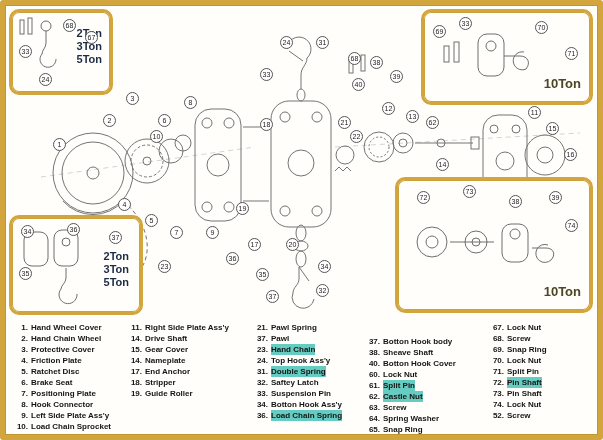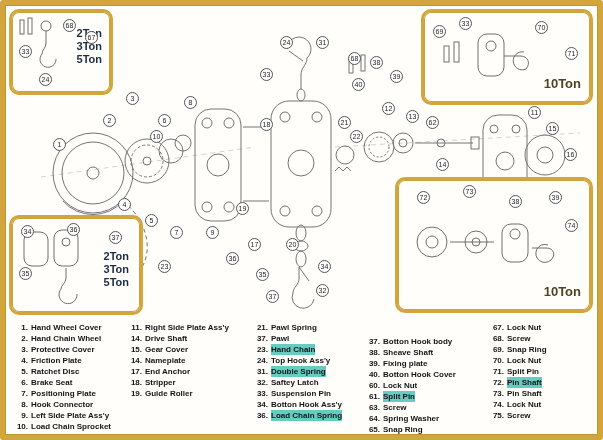--- a/index.html
+++ b/index.html
@@ -366,36 +366,36 @@
       <div class="plist-col">
         <div class="plist-row">
           <span class="pnum">37.</span>
           <span class="pname">Botton Hook body</span>
         </div>
         <div class="plist-row">
           <span class="pnum">38.</span>
           <span class="pname">Sheave Shaft</span>
         </div>
         <div class="plist-row">
-          <span class="pnum">39.</span>
-          <span class="pname">Fixing plate</span>
-        </div>
-        <div class="plist-row">
           <span class="pnum">40.</span>
           <span class="pname">Botton Hook Cover</span>
         </div>
         <div class="plist-row">
           <span class="pnum">60.</span>
           <span class="pname">Lock Nut</span>
         </div>
         <div class="plist-row">
           <span class="pnum">61.</span>
           <span class="pname hl">Split Pin</span>
         </div>
         <div class="plist-row">
+          <span class="pnum">62.</span>
+          <span class="pname hl">Castle Nut</span>
+        </div>
+        <div class="plist-row">
           <span class="pnum">63.</span>
           <span class="pname">Screw</span>
         </div>
         <div class="plist-row">
           <span class="pnum">64.</span>
           <span class="pname">Spring Washer</span>
         </div>
         <div class="plist-row">
           <span class="pnum">65.</span>
           <span class="pname">Snap Ring</span>
@@ -428,18 +428,18 @@
         </div>
         <div class="plist-row">
           <span class="pnum">73.</span>
           <span class="pname">Pin Shaft</span>
         </div>
         <div class="plist-row">
           <span class="pnum">74.</span>
           <span class="pname">Lock Nut</span>
         </div>
         <div class="plist-row">
-          <span class="pnum">75.</span>
+          <span class="pnum">52.</span>
           <span class="pname">Screw</span>
         </div>
       </div>
     </div>
 </div>
 
 </body></html>

